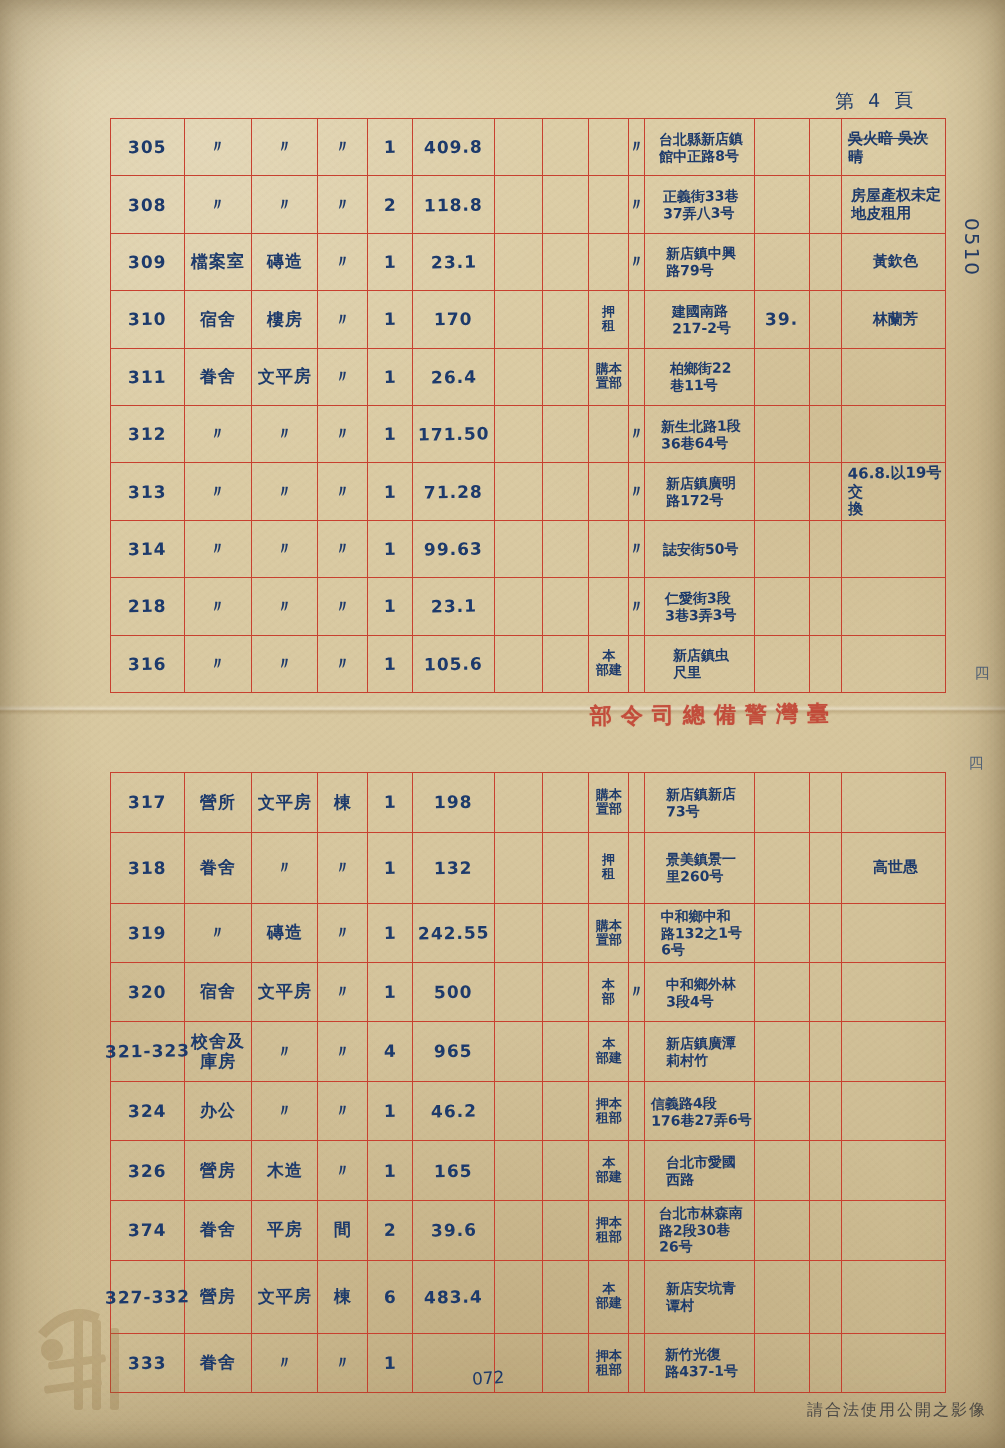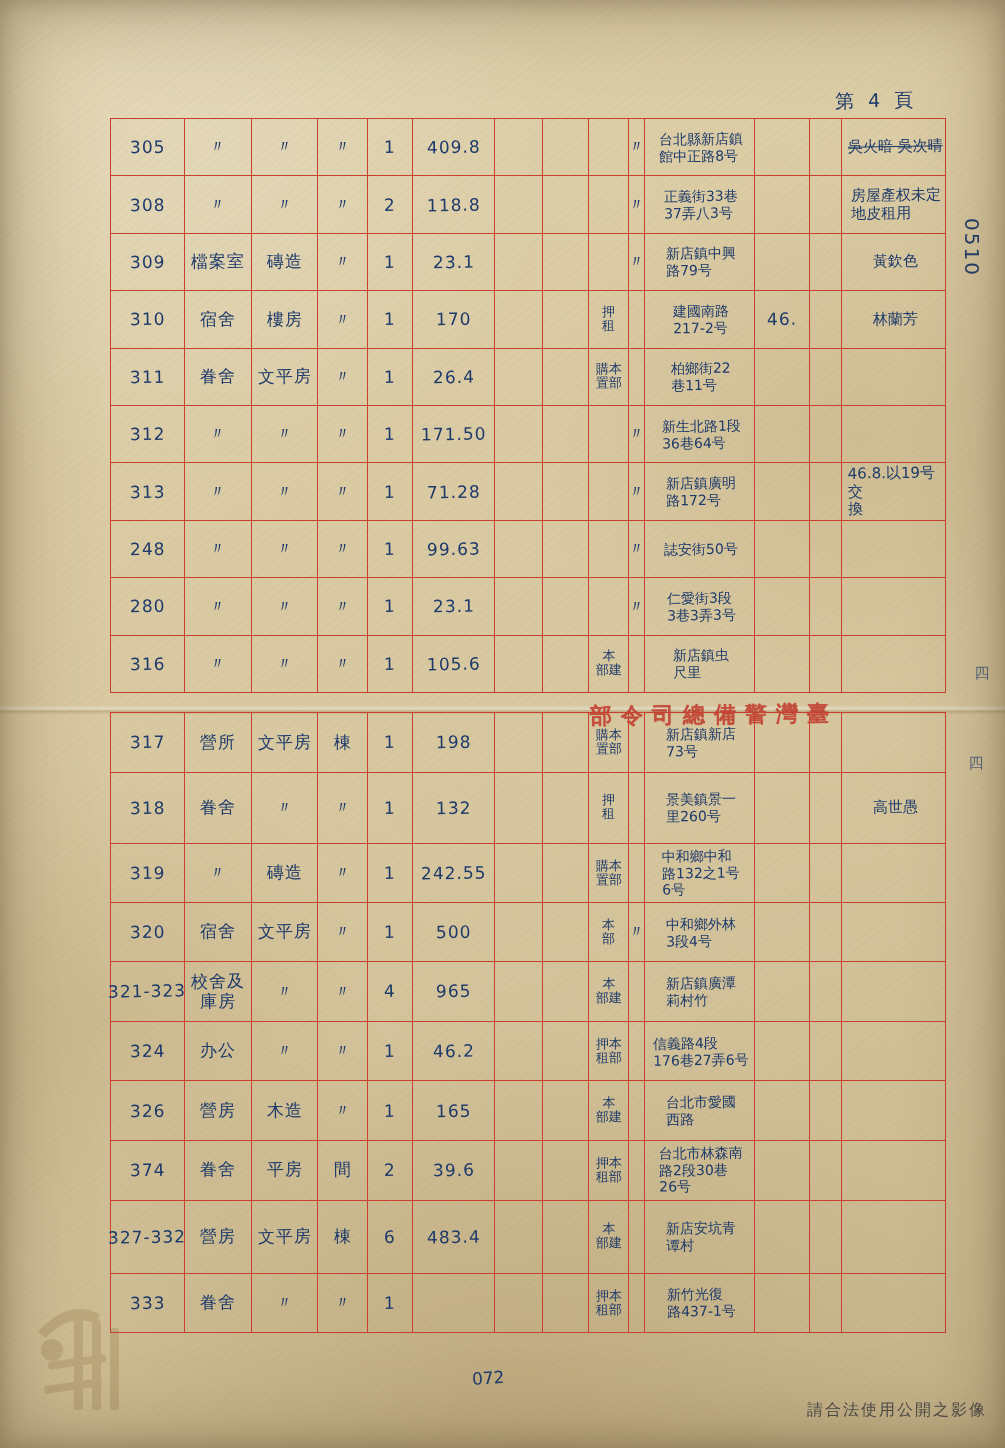--- a/index.html
+++ b/index.html
@@ -122,20 +122,21 @@
     left: 18px; top: 1262px;
     width: 150px; height: 160px;
     opacity: .45;
   }
 
   
   .tbl {
     position: absolute;
     border-collapse: collapse;
     table-layout: fixed;
+    font-weight: bold;
   }
   .tbl td {
     border: 1.6px solid #c8402f;
     padding: 0;
     vertical-align: middle;
     position: relative;
   }
   .tbl .cellwrap {
     display: flex;
     align-items: center;
@@ -498,21 +499,21 @@
             </div>
           </td>
           <td>
             <div class="cellwrap">
               <span class="caddr">建國南路
 217-2号</span>
             </div>
           </td>
           <td>
             <div class="cellwrap">
-              <span class="cnum">46.</span>
+              <span class="cnum">39.</span>
             </div>
           </td>
           <td>
             <div class="cellwrap">
               <span class="ctxt"></span>
             </div>
           </td>
           <td>
             <div class="cellwrap">
               <span class="cnote">林蘭芳</span>
@@ -736,21 +737,21 @@
           <td>
             <div class="cellwrap">
               <span class="cnote">46.8.以19号交
 換</span>
             </div>
           </td>
         </tr>
         <tr style="height: 57.4px;">
           <td>
             <div class="cellwrap">
-              <span class="cnum">248</span>
+              <span class="cnum">314</span>
             </div>
           </td>
           <td>
             <div class="cellwrap">
               <span class="ctxt">〃</span>
             </div>
           </td>
           <td>
             <div class="cellwrap">
               <span class="ctxt">〃</span>
@@ -808,21 +809,21 @@
           </td>
           <td>
             <div class="cellwrap">
               <span class="cnote"></span>
             </div>
           </td>
         </tr>
         <tr style="height: 57.4px;">
           <td>
             <div class="cellwrap">
-              <span class="cnum">280</span>
+              <span class="cnum">218</span>
             </div>
           </td>
           <td>
             <div class="cellwrap">
               <span class="ctxt">〃</span>
             </div>
           </td>
           <td>
             <div class="cellwrap">
               <span class="ctxt">〃</span>
@@ -955,21 +956,21 @@
           </td>
           <td>
             <div class="cellwrap">
               <span class="cnote"></span>
             </div>
           </td>
         </tr>
       </tbody>
   </table>
 
-  <table class="tbl" id="table-bottom" style="left:110px; top:712px; width:835px; height:596px;">
+  <table class="tbl" id="table-bottom" style="left:110px; top:772px; width:835px; height:596px;">
     <colgroup>
       <col style="width:74px">
         <col style="width:67px">
         <col style="width:66px">
       <col style="width:50px">
         <col style="width:45px">
         <col style="width:82px">
       <col style="width:48px">
         <col style="width:46px">
         <col style="width:40px">

